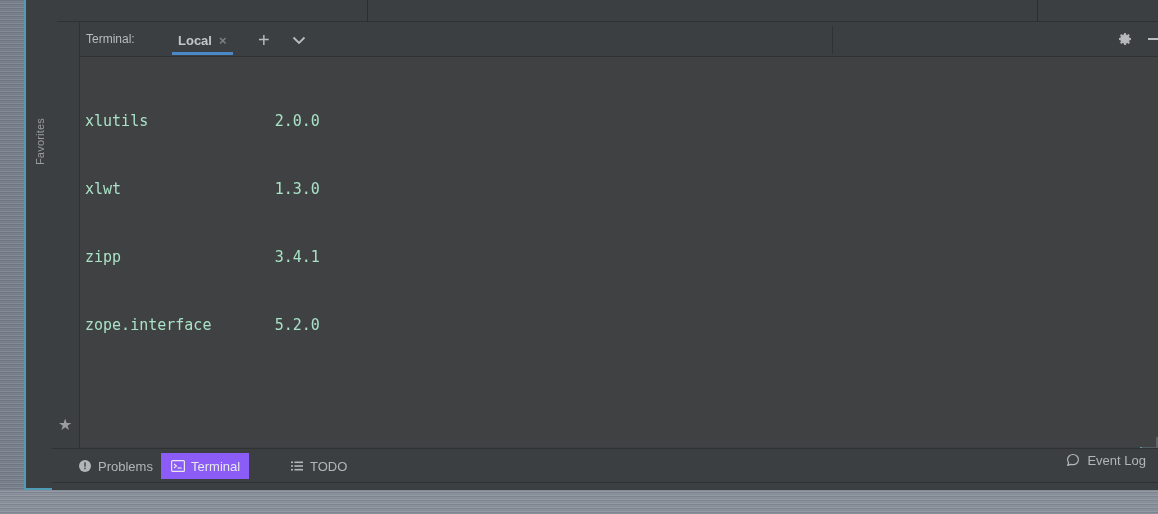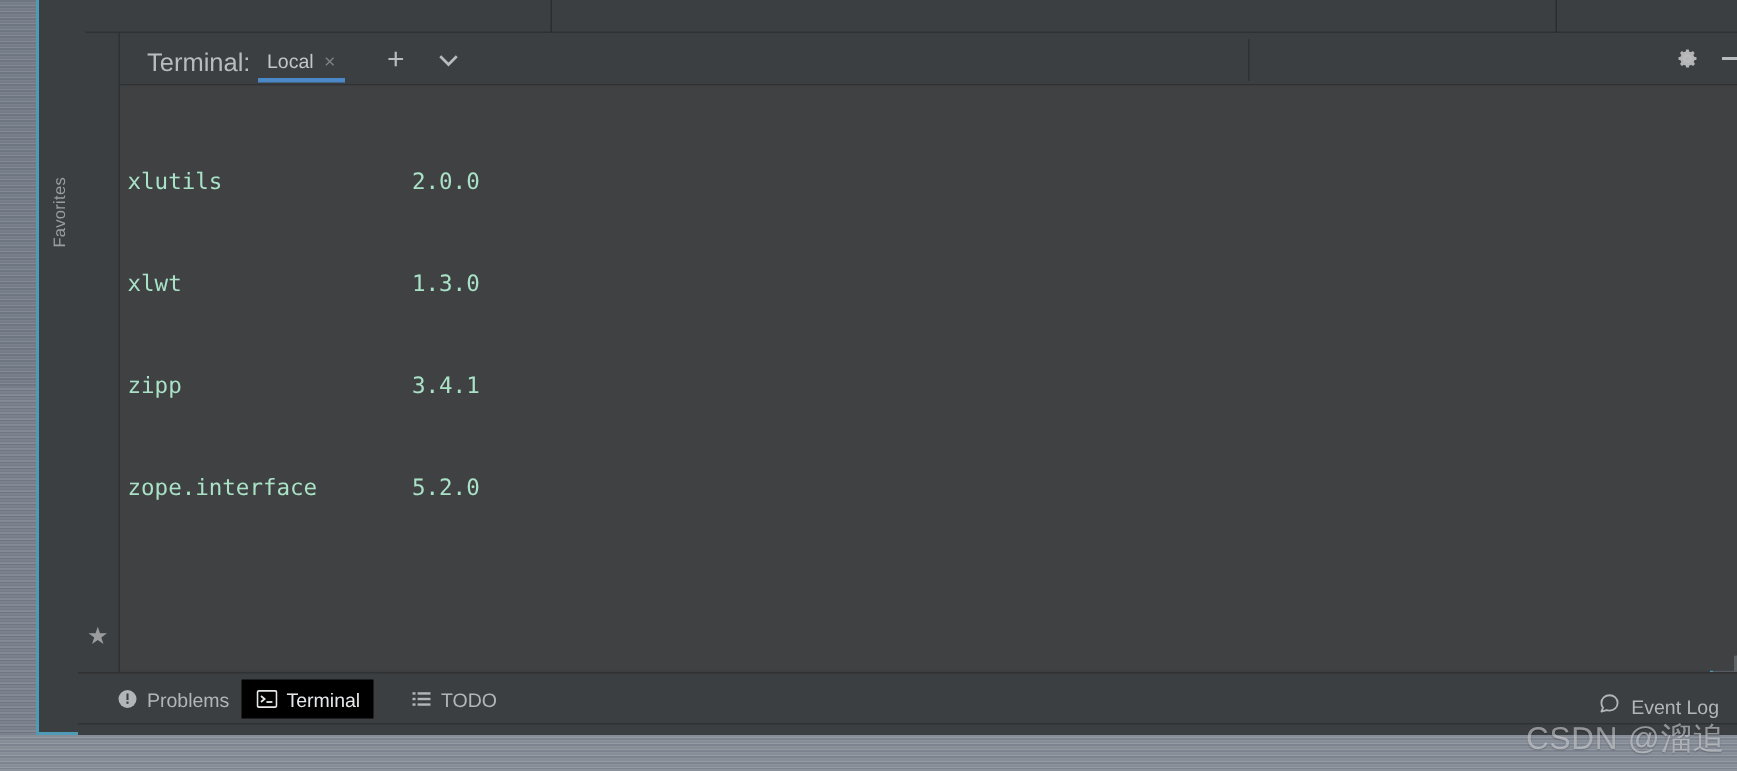--- a/index.html
+++ b/index.html
@@ -117,30 +117,31 @@
 
   
   .term-header {
     position: absolute;
     left: 0; top: 0; width: 1086px; height: 35px;
     background: #3c3f41;
     border-bottom: 1px solid #2f3133;
     box-sizing: border-box;
   }
   .term-title {
-    position: absolute; left: 18px; top: 10px;
-    color: #b9bcbe; font-size: 17px;
+    position: absolute; left: 6px; top: 10px;
+    color: #b9bcbe; font-size: 12px;
   }
   .term-tab {
     position: absolute; left: 92px; top: 6px;
     height: 27px;
     padding: 0 6px;
     display: flex; align-items: center; gap: 7px;
     border-bottom: 3px solid #4a88c7;
     box-sizing: border-box;
+    font-weight: bold;
   }
   .term-tab .tab-label { color: #c3c6c8; font-size: 13px; }
   .term-tab .tab-close { color: #7d8183; font-size: 13px; line-height: 13px; cursor: pointer; }
   .term-add {
     position: absolute; left: 178px; top: 8px;
     color: #b9bcbe; font-size: 20px; line-height: 20px;
     font-weight: 300;
   }
   .term-chevron {
     position: absolute; left: 212px; top: 11px;
@@ -199,26 +200,26 @@
     box-sizing: border-box;
   }
   .tw-tab {
     position: absolute; top: 4px; height: 26px;
     display: flex; align-items: center; gap: 6px;
     padding: 0 9px;
     color: #b3b6b8; font-size: 13px;
     box-sizing: border-box;
     white-space: nowrap;
   }
-  .tw-tab.active { background: #000000; color: #e6e8ea; }
+  .tw-tab.active { background: #8b5cf6; color: #e6e8ea; }
   .tw-tab .tw-ico { display: inline-flex; width: 15px; height: 15px; align-items: center; justify-content: center; }
 
   .event-log {
     position: absolute; right: 14px; top: 4px; height: 26px;
-    display: flex; align-items: flex-end; gap: 7px;
+    display: flex; align-items: flex-start; gap: 7px;
     padding: 0 6px;
     color: #b3b6b8; font-size: 13px;
   }
 
   
   .status-bar {
     position: absolute;
     left: 26px; top: 482px;
     width: 1114px; height: 30px;
     background: #3c3f41;
@@ -345,21 +346,21 @@
         <span class="tw-ico">
           <svg width="14" height="14" viewBox="0 0 14 14" aria-hidden="true">
             <rect x="0.6" y="1.6" width="12.8" height="10.8" rx="1" fill="none" stroke="#e6e8ea" stroke-width="1.2"></rect>
             <path d="M3 5 L5.4 7 L3 9" fill="none" stroke="#e6e8ea" stroke-width="1.2"></path>
             <rect x="6.6" y="8.4" width="4" height="1.2" fill="#e6e8ea"></rect>
           </svg>
         </span>
         <span>Terminal</span>
       </div>
 
-      <div class="tw-tab" style="left:212px">
+      <div class="tw-tab" style="left:228px">
         <span class="tw-ico">
           <svg width="14" height="14" viewBox="0 0 14 14" aria-hidden="true">
             <rect x="1" y="2.5" width="2" height="1.6" fill="#b3b6b8"></rect>
             <rect x="4.4" y="2.5" width="8.6" height="1.6" fill="#b3b6b8"></rect>
             <rect x="1" y="6.2" width="2" height="1.6" fill="#b3b6b8"></rect>
             <rect x="4.4" y="6.2" width="8.6" height="1.6" fill="#b3b6b8"></rect>
             <rect x="1" y="9.9" width="2" height="1.6" fill="#b3b6b8"></rect>
             <rect x="4.4" y="9.9" width="8.6" height="1.6" fill="#b3b6b8"></rect>
           </svg>
         </span>
@@ -400,14 +401,13 @@
           </span>
         </span>
         <span class="si">Python 3.6 (learn_flask)</span>
       </div>
     </div>
 
   </div>
 
   <div class="backdrop-bottom"></div>
 
-  <div class="watermark">CSDN @溜追</div>
 </div>
 
 </body></html>

